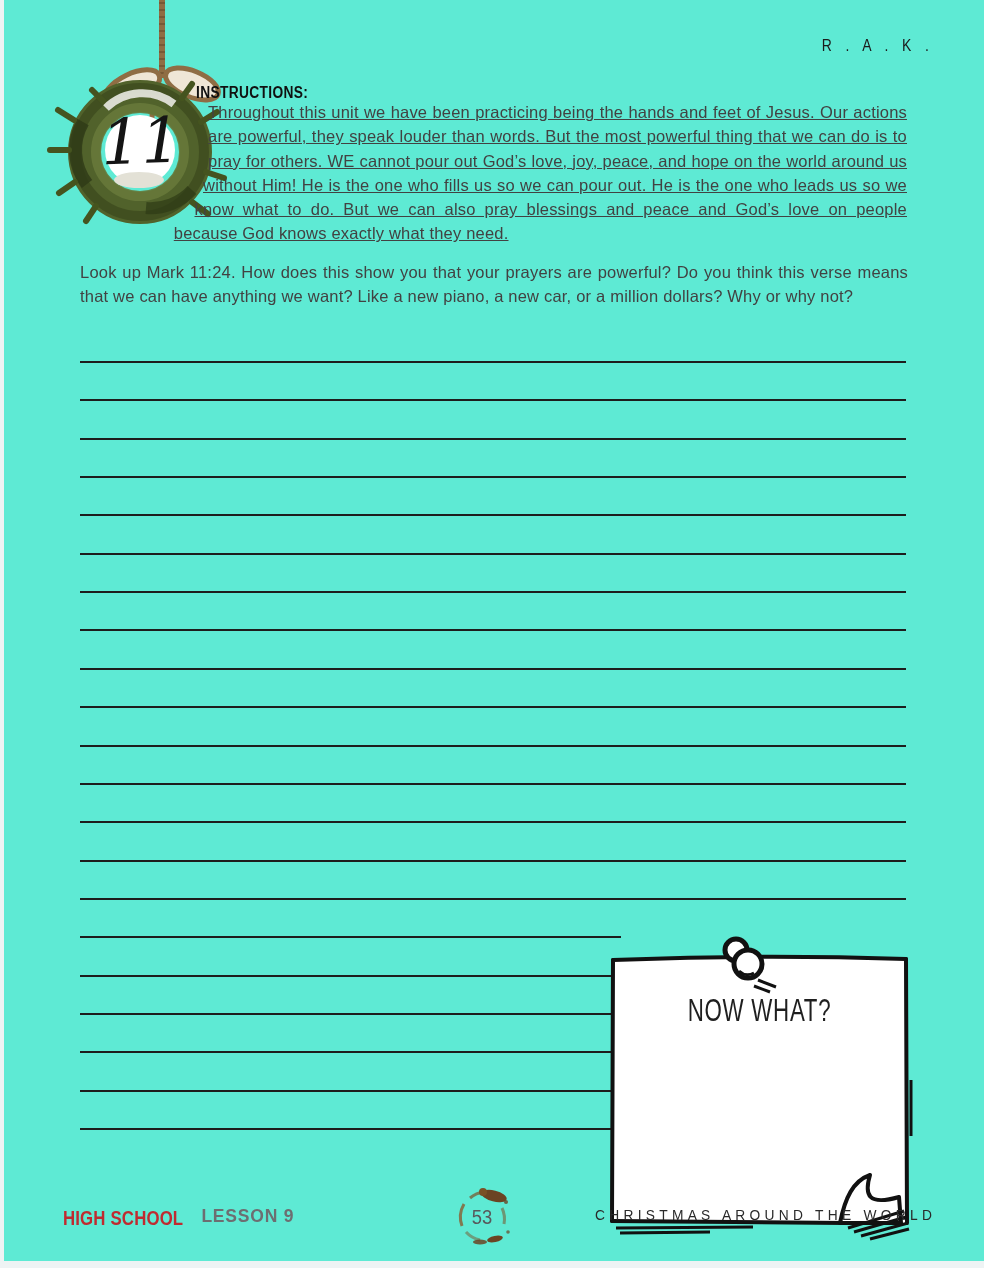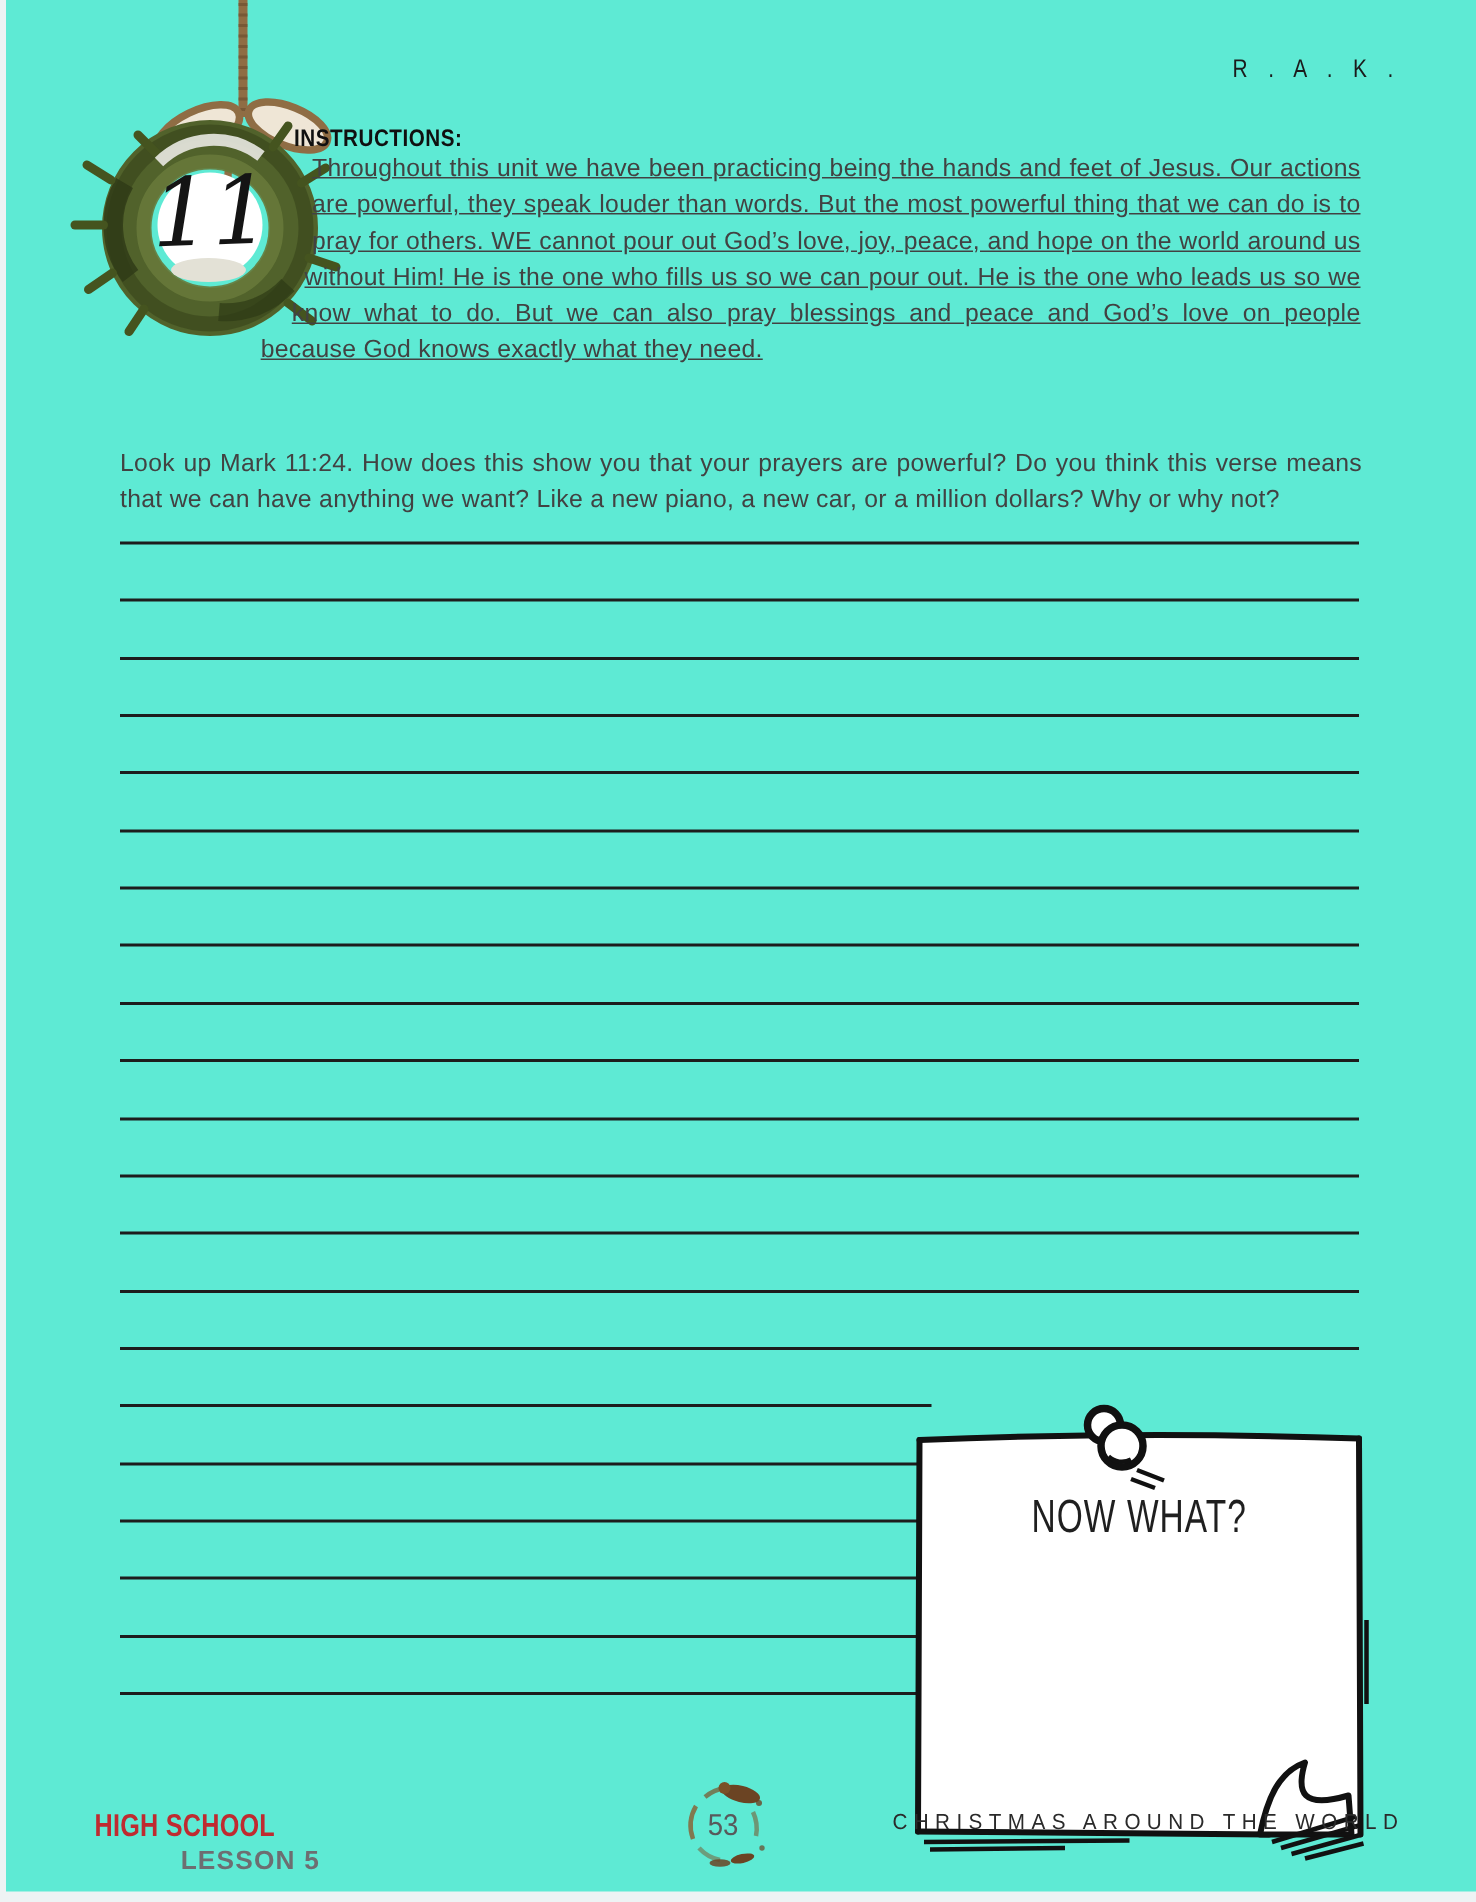--- a/index.html
+++ b/index.html
@@ -22,38 +22,38 @@
   
   .instr-heading{position:absolute;left:196px;top:84px;font-size:16px;font-weight:700;color:#101010;
        letter-spacing:.4px;transform:scaleX(.86);transform-origin:left center;white-space:nowrap;}
   .instr-body{position:absolute;left:150px;top:100px;width:757px;text-align:justify;
        font-size:16.5px;line-height:24.3px;color:#424242;letter-spacing:.2px;text-decoration:underline;}
   .wreath-spacer{float:left;width:58px;height:124px;
        shape-outside:polygon(0 0,58px 0,54px 58px,40px 98px,16px 124px,0 124px);shape-margin:4px;}
 
   
   .question{position:absolute;left:80px;top:260px;width:828px;text-align:justify;
-       font-size:16.5px;line-height:24.3px;color:#424242;letter-spacing:.2px;margin-top:37px;}
+       font-size:16.5px;line-height:24.3px;color:#424242;letter-spacing:.2px;}
 
   
   .answer-lines{position:absolute;left:80px;top:324.6px;width:826px;}
   .answer-line{height:36.36px;border-bottom:2px solid #1d1d1d;}
   .answer-line.short{width:541px;}
 
   
   .note{position:absolute;left:598px;top:930px;width:320px;height:315px;}
   .note svg{position:absolute;left:0;top:0;}
   .note-title{position:absolute;left:15px;top:63px;width:293px;text-align:center;font-size:31px;
        font-weight:400;color:#1f1f1f;letter-spacing:1px;transform:scaleX(.72);transform-origin:center;
        white-space:nowrap;}
   .note-body{position:absolute;left:50px;top:107px;width:231px;text-align:justify;font-size:16.5px;
        line-height:22.4px;color:#3d3d3d;letter-spacing:.2px;hyphens:manual;-webkit-hyphens:manual;}
 
   
-  .footer-left{position:absolute;left:63px;top:1206px;display:inline-flex;align-items:flex-end;white-space:nowrap;flex-direction:column;}
+  .footer-left{position:absolute;left:63px;top:1206px;display:inline-flex;align-items:flex-start;white-space:nowrap;}
   .program-label{font-size:21px;font-weight:700;color:#bf2b30;letter-spacing:.2px;
        transform:scaleX(.80);transform-origin:left center;display:inline-block;}
   .lesson-label{font-size:17.5px;font-weight:700;color:#6d6e71;letter-spacing:.8px;margin-left:-12px;display:inline-block;}
   .page-num-wrap{position:absolute;left:450px;top:1186px;width:64px;height:64px;}
   .page-num{position:absolute;left:0;top:20px;width:64px;text-align:center;font-size:20px;color:#58595b;
        transform:scaleX(.92);}
   .series-title{position:absolute;right:48px;top:1207px;font-size:14.5px;font-weight:400;color:#2a2a2a;
        letter-spacing:4.5px;transform:scaleX(.95);transform-origin:right center;white-space:nowrap;}
 </style>
 </head>
@@ -166,21 +166,21 @@
       <g stroke="#111111" stroke-width="3" fill="none">
         <path d="M18,298 L155,297"></path>
         <path d="M22,303 L112,302"></path>
       </g>
     </svg>
     <div class="note-title">NOW WHAT?</div>
   </div>
 
   <div class="footer-left">
     <span class="program-label">HIGH SCHOOL</span>
-    <span class="lesson-label">LESSON 5</span>
+    <span class="lesson-label">LESSON 9</span>
   </div>
 
   <div class="page-num-wrap">
     <svg width="64" height="64" viewBox="0 0 64 64">
       <path d="M14,18 A26,26 0 0 0 12,40" stroke="#8a5c2e" stroke-width="3" fill="none" opacity="0.8"></path>
       <path d="M16,46 A26,26 0 0 0 30,54" stroke="#7a5126" stroke-width="3" fill="none" opacity="0.5"></path>
       <path d="M52,22 A26,26 0 0 1 54,38" stroke="#7a5126" stroke-width="3" fill="none" opacity="0.55"></path>
       <path d="M20,12 A26,26 0 0 1 34,6" stroke="#7a5126" stroke-width="3" fill="none" opacity="0.7"></path>
       <ellipse cx="44" cy="10" rx="13" ry="5.5" transform="rotate(14 44 10)" fill="#6b4423"></ellipse>
       <circle cx="33" cy="6" r="4" fill="#7a5126"></circle>

